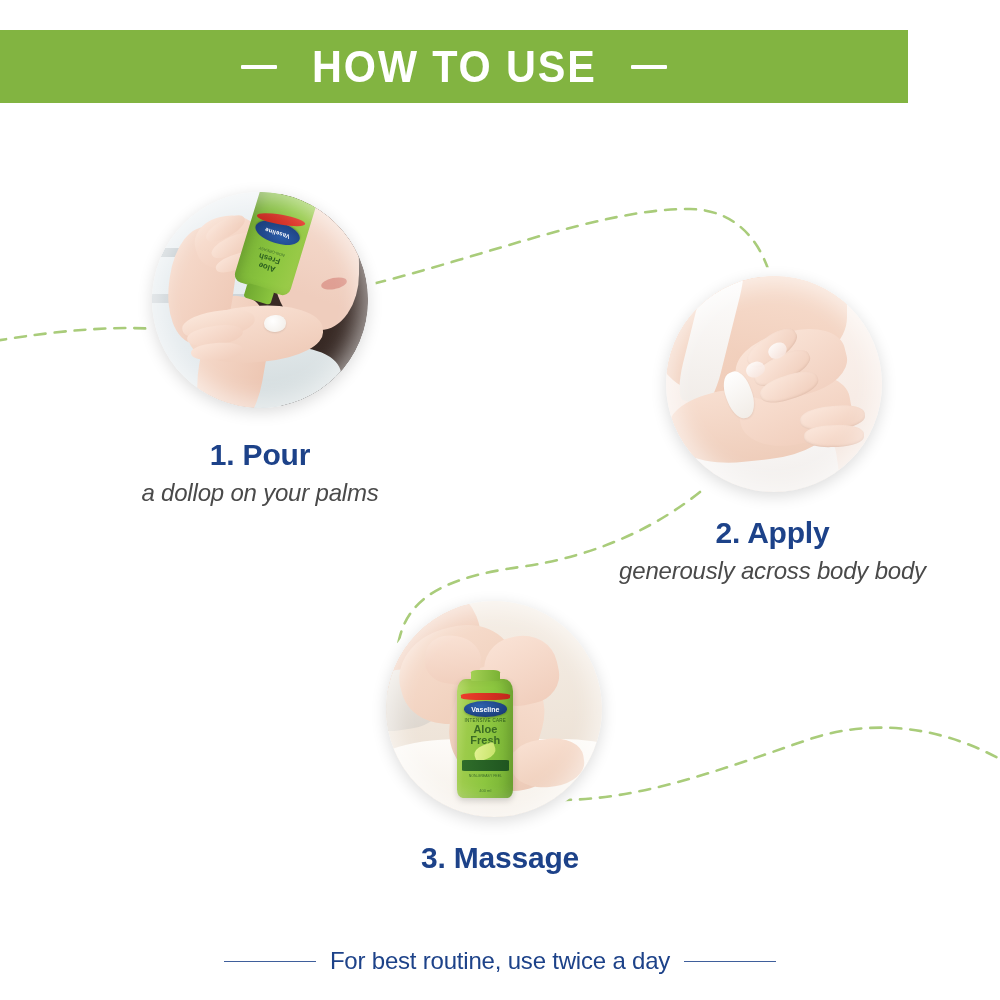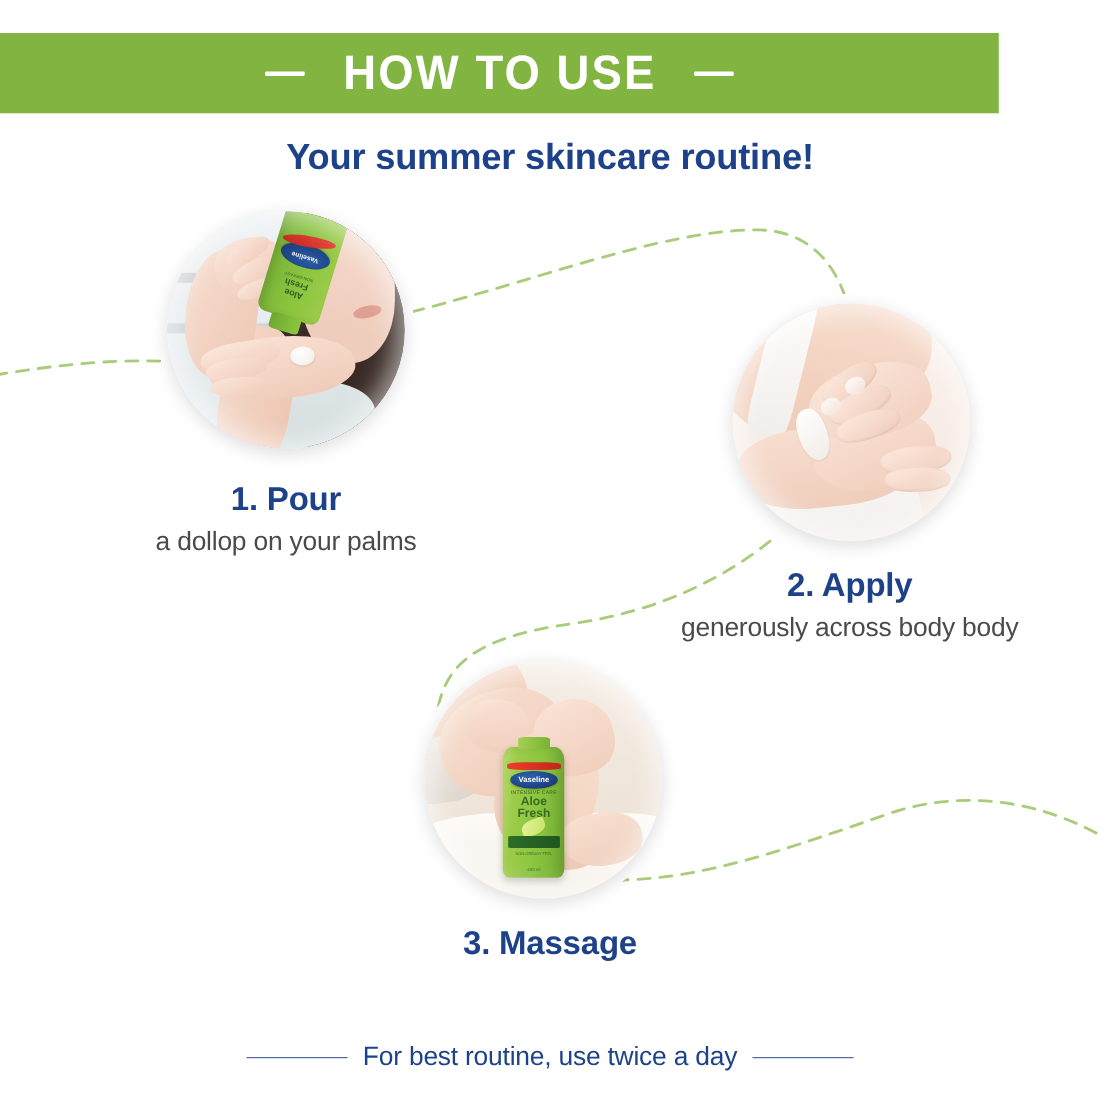--- a/index.html
+++ b/index.html
@@ -175,21 +175,21 @@
   .s3b-txt{position:absolute;left:8%;top:80%;width:84%;text-align:center;color:#3c6b2a;font-size:3.5px;}
   .s3b-ml{position:absolute;left:8%;bottom:4%;width:84%;text-align:center;color:#3f7029;font-size:4px;}
 
   
   .vig{position:absolute;inset:0;border-radius:50%;
       box-shadow:inset 0 0 22px 8px rgba(255,255,255,.55);pointer-events:none;}
 
   
   .step{position:absolute;text-align:center;}
   .step .title{color:#1d4289;font-size:30px;font-weight:bold;line-height:1.2;letter-spacing:-.2px;}
-  .step .desc{color:#4a4a4a;font-size:24px;line-height:1.3;margin-top:4px;letter-spacing:-.2px;}
+  .step .desc{color:#4a4a4a;font-size:24px;line-height:1.3;margin-top:4px;letter-spacing:-.2px;font-style:italic;}
   #step1{left:60px;top:437px;width:400px;}
   #step2{left:545px;top:515px;width:455px;}
   #step3{left:285px;top:840px;width:430px;}
 
   
   .footer{position:absolute;left:0;top:947px;width:1000px;
       display:flex;align-items:center;justify-content:center;gap:14px;}
   .footer .line{height:1px;background:#1d4289;width:92px;opacity:.85;}
   .footer .ftext{color:#1d4289;font-size:24px;letter-spacing:-.2px;white-space:nowrap;}
 </style>
@@ -210,21 +210,20 @@
       <path d="M 560 800 C 640 800 720 770 810 739 C 880 716 950 730 1005 762"></path>
     </g>
   </svg>
 
   <div class="header-band">
     <span class="hdash"></span>
     <span class="header-title">HOW TO USE</span>
     <span class="hdash"></span>
   </div>
 
-  <div class="subtitle">Your summer skincare routine!</div>
 
   <div class="photo" id="photo1">
     <div class="inner">
       <div class="sc s1-bg"></div>
       <div class="s1-blindA"></div>
       <div class="s1-blindB"></div>
       <div class="s1-hair"></div>
       <div class="s1-face"></div>
       <div class="s1-lip"></div>
       <div class="s1-top"></div>

